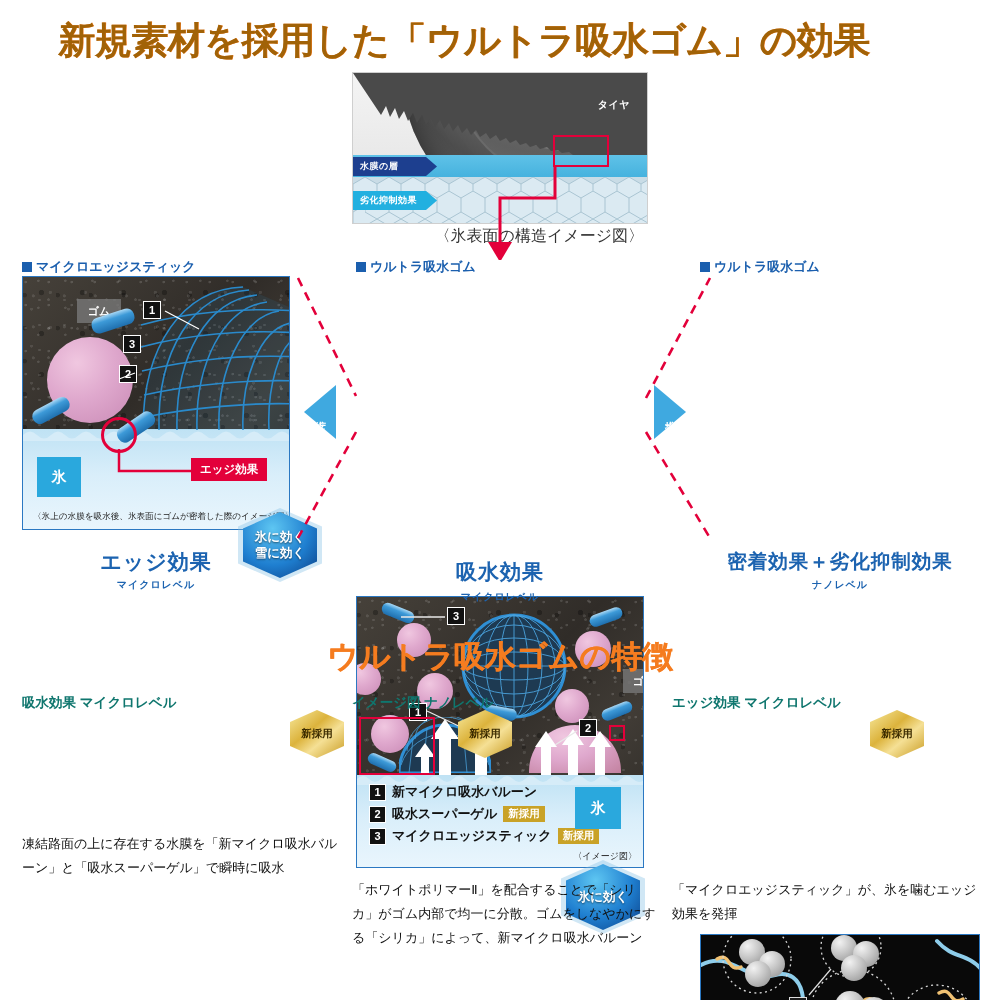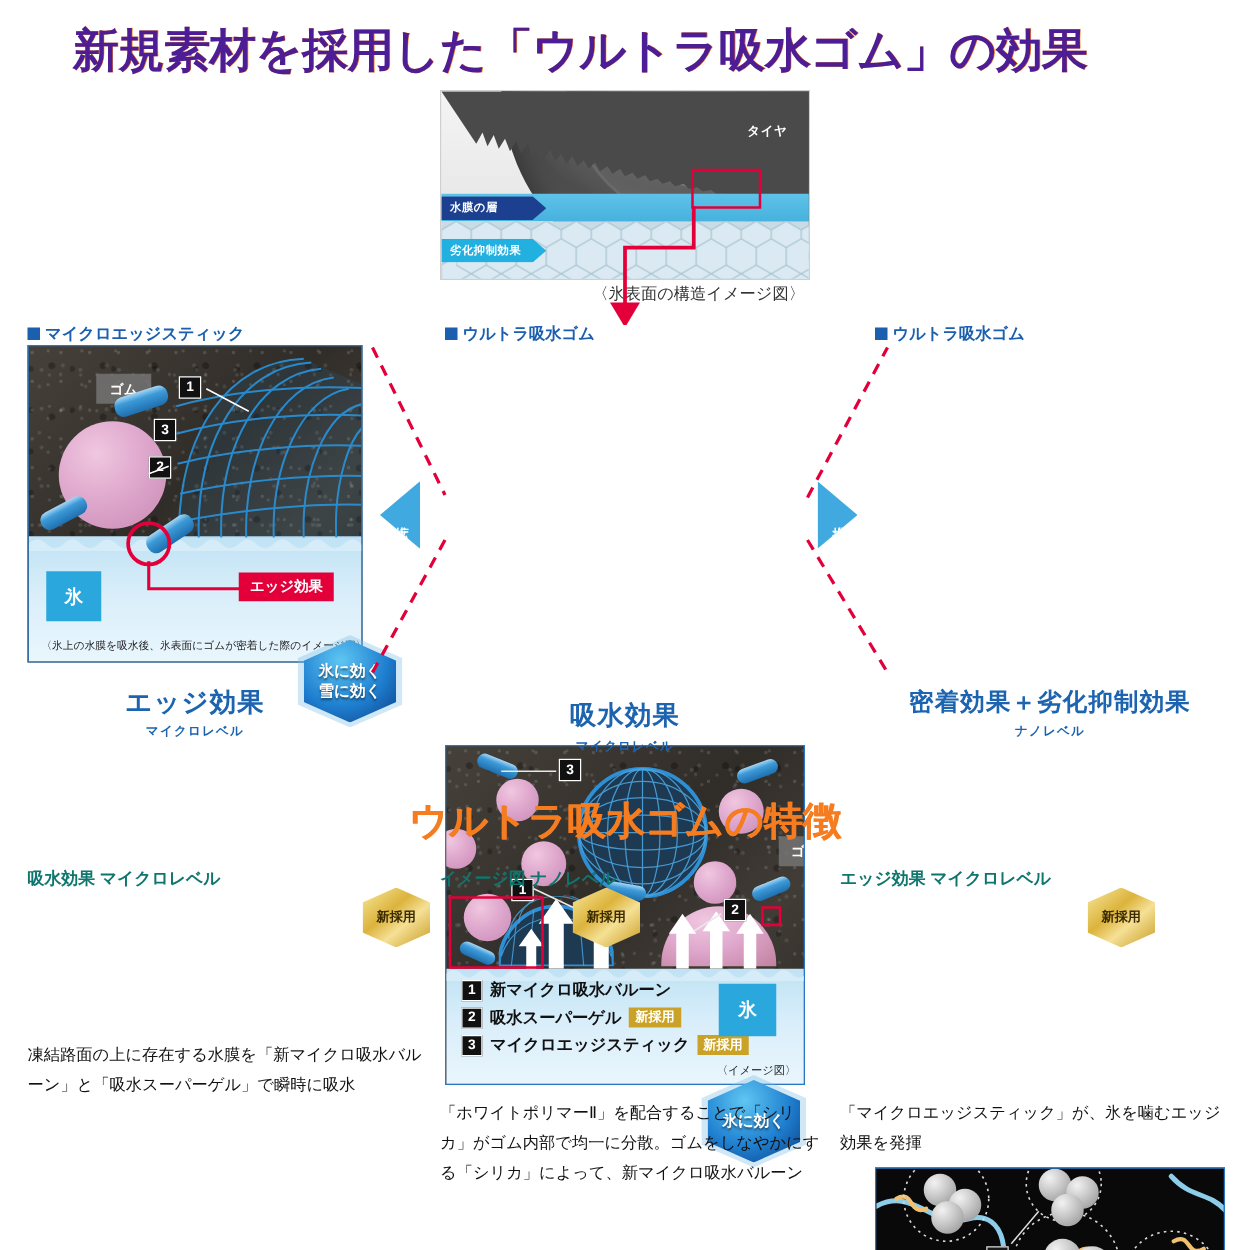--- a/index.html
+++ b/index.html
@@ -11,21 +11,21 @@
     overflow: hidden;
   }
   .abs { position: absolute; }
 
   
   #main-title {
     left: 0; top: 16px; width: 928px;
     text-align: center;
     font-size: 37px;
     font-weight: bold;
-    color: #4c1d95;
+    color: #a16207;
     letter-spacing: -0.5px;
     white-space: nowrap;
     text-shadow: 0.5px 0 0 #f57c1f;
   }
 
   
   #tire-panel {
     left: 352px; top: 72px; width: 296px; height: 152px;
     border: 1px solid #cfcfcf;
     overflow: hidden;
@@ -68,21 +68,21 @@
   }
   .chev {
     position:absolute; color:#fff; font-size:9px; font-weight:bold;
     padding:3px 14px 3px 7px; letter-spacing:0.5px;
     clip-path: polygon(0 0, calc(100% - 11px) 0, 100% 50%, calc(100% - 11px) 100%, 0 100%);
   }
   #water-film-label { left:0; top:84px; background:#1d3f8f; width:84px; }
   #ice-crystal-label { left:0; top:118px; background:#22b0e0; width:84px; }
   #tire-caption {
     left:352px; top:226px; width:296px;
-    text-align:right; font-size:13px; color:#333; padding-right:4px;
+    text-align:right; font-size:16px; color:#333; padding-right:4px;
   }
   #tire-redbox {
     position:absolute; left:200px; top:62px; width:56px; height:32px;
     border:2px solid #e3003a;
   }
   
   #red-connector { left:352px; top:70px; width:300px; height:190px; pointer-events:none; }
 
   
   .panel-head {

